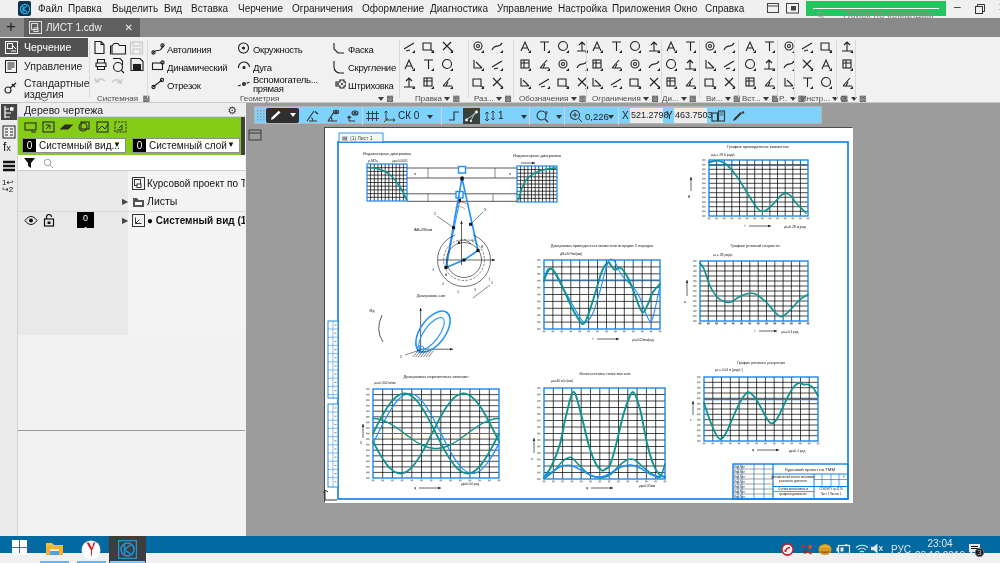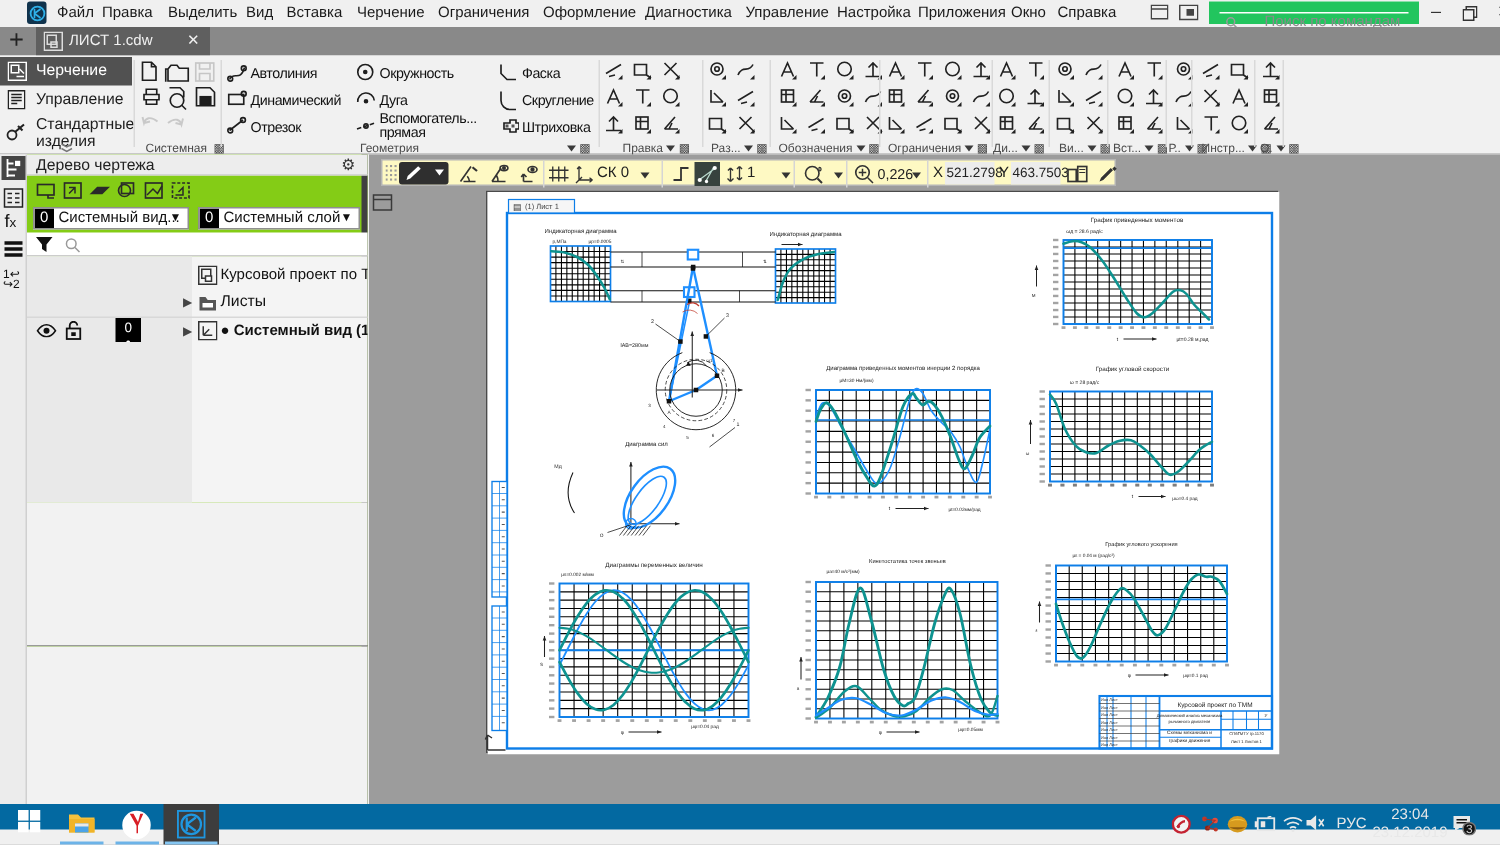--- a/index.html
+++ b/index.html
@@ -16,21 +16,21 @@
 #ribbon{position:absolute;left:0;top:37px;width:1000px;height:66px;background:#f1f1f1;border-bottom:1px solid #c8c8c8}
 .wsbtn{position:absolute;left:0;width:88px;height:19px;font-size:10.5px;color:#1d1d1d;line-height:18px;padding-left:24px}
 .wsbtn.sel{background:#515151;color:#fff}
 .grplabel{position:absolute;font-size:8px;color:#4a4a4a;white-space:nowrap}
 .vsep{position:absolute;top:3px;height:58px;width:1px;background:#d9d9d9}
 .lbl{position:absolute;font-size:9.5px;color:#111;white-space:nowrap;letter-spacing:-0.3px}
 #main{position:absolute;left:0;top:103px;width:1000px;height:433px}
 #strip{position:absolute;left:0;top:0;width:18px;height:433px;background:#ececec;border-right:1px solid #d0d0d0}
 #panel{position:absolute;left:18px;top:0;width:227px;height:433px;background:#84cc16;border-right:4px solid #404040}
 #canvas{position:absolute;left:246px;top:0;width:754px;height:433px;background:#9c9c9c}
-#parambar{position:absolute;left:8px;top:3px;width:490px;height:18px;background:#fef9c3;border:1px solid #b5b5b5}
+#parambar{position:absolute;left:8px;top:3px;width:568px;height:18px;background:#7dd3fc;border:1px solid #b5b5b5}
 #sheet{position:absolute;left:78px;top:24px;width:528px;height:375px;background:#fff;border:1px solid #4a4a4a}
 #taskbar{position:absolute;left:0;top:536px;width:1000px;height:17px;background:#0369a1}
 .tbic{position:absolute;top:4px}
 .tline{position:absolute;top:25px;height:2px;background:#6cb3e8}
 .tray{position:absolute;top:6px;color:#e8e8e8;font-size:10px}
 .combo{position:absolute;height:15px;background:#fff;border:1px solid #8f8f8f;font-size:10px;color:#111;line-height:13px;white-space:nowrap;overflow:hidden}
 .badge{display:inline-block;background:#000;color:#fff;width:13px;text-align:center;margin-right:3px}
 .treerow{position:absolute;left:0;width:227px;height:17px;font-size:10.5px;color:#111;line-height:17px;white-space:nowrap;overflow:hidden}
 </style></head>
 <body>

